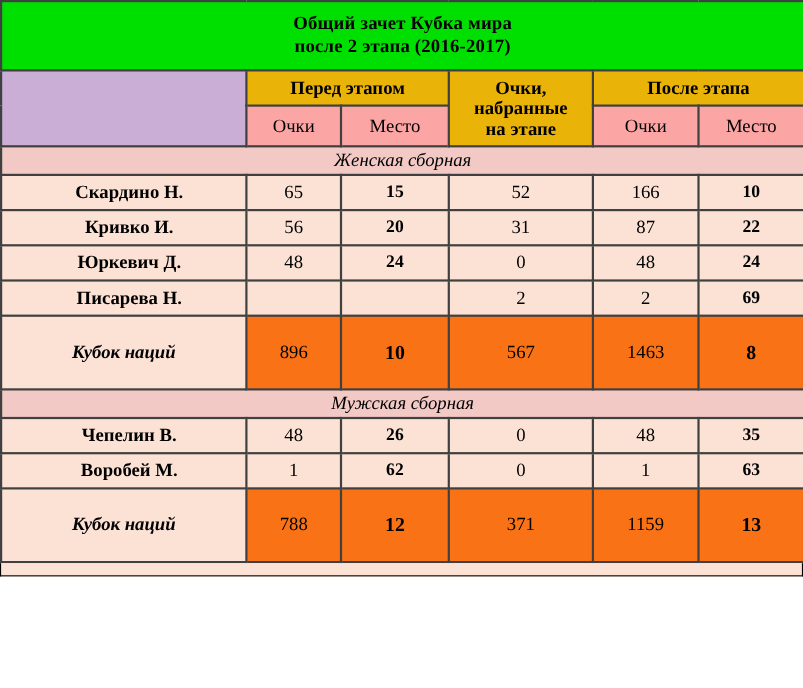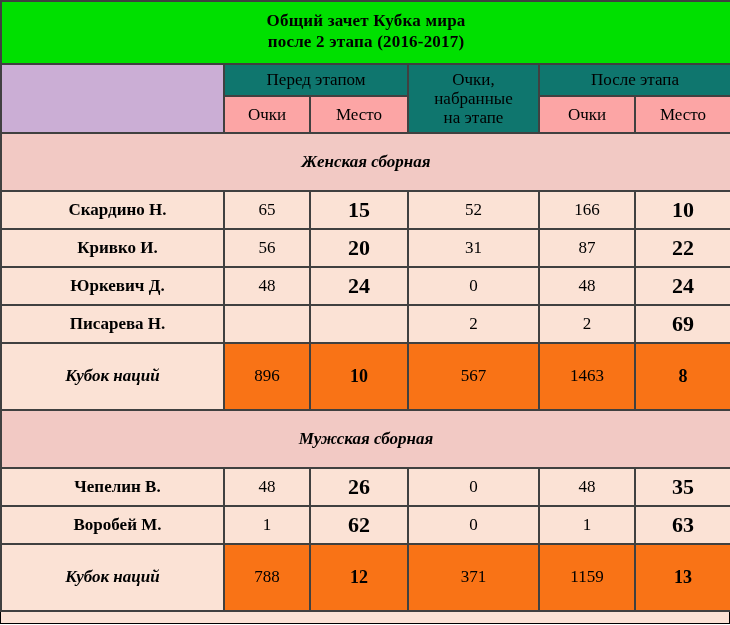--- a/index.html
+++ b/index.html
@@ -39,59 +39,59 @@
     font-size: 25px;
     line-height: 1.25;
     padding: 8px 4px 10px 4px !important;
     letter-spacing: 0.2px;
   }
   .title-line1 { display: block; }
   .title-line2 { display: block; }
 
   
   .hdr {
-    background: #0f766e;
+    background: #eab308;
     font-size: 19px;
-    font-weight: normal;
+    font-weight: bold;
     padding: 5px 2px !important;
     line-height: 1.12;
   }
   .hdr-empty { background: #cbaed5; }
   .hdr-sub {
     background: #fca5a5;
     font-size: 19px;
     padding: 6px 2px !important;
   }
 
   
   .section-row td {
     background: #f2c9c4;
     font-style: italic;
-    font-weight: bold;
+    font-weight: normal;
     font-size: 19px;
-    padding: 18px 0 !important;
+    padding: 2px 0 !important;
   }
 
   
   .name-cell {
     background: #fbe2d5;
     text-align: left;
     font-weight: bold;
     font-size: 20px;
     padding: 5px 0 5px 10px !important;
     white-space: nowrap;
   }
   .num {
     background: #fbe2d5;
     font-size: 17px;
     padding: 5px 2px !important;
   }
   .num.bold {
     font-weight: bold;
-    font-size: 22px;
+    font-size: 16px;
   }
   .cup-name {
     background: #fbe2d5;
     text-align: center;
     font-weight: bold;
     font-style: italic;
     font-size: 20px;
     padding: 22px 0 !important;
   }
   .cup-num {

